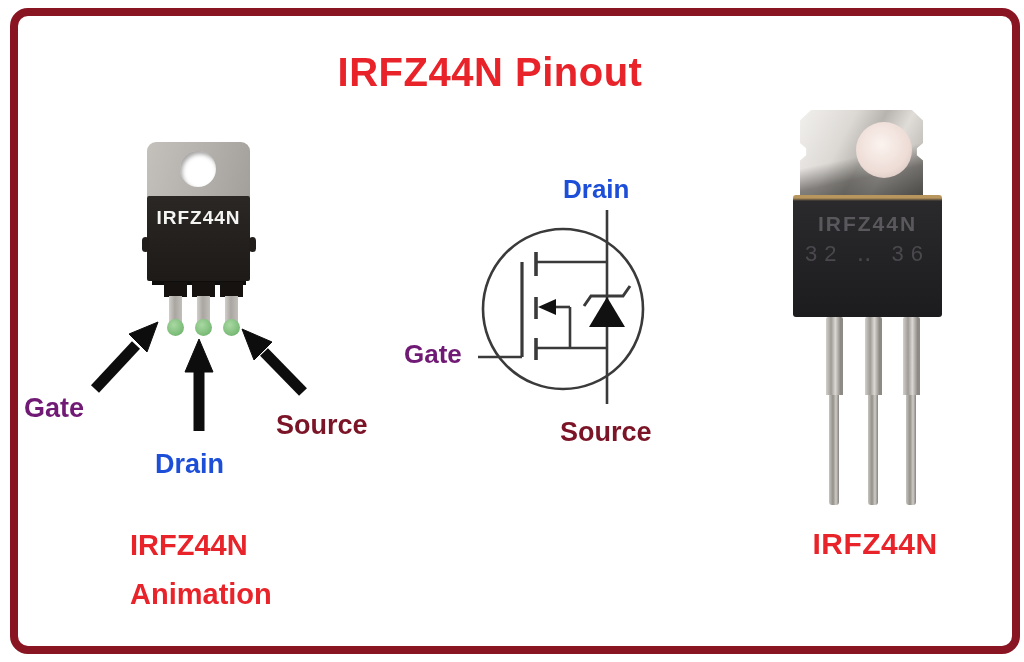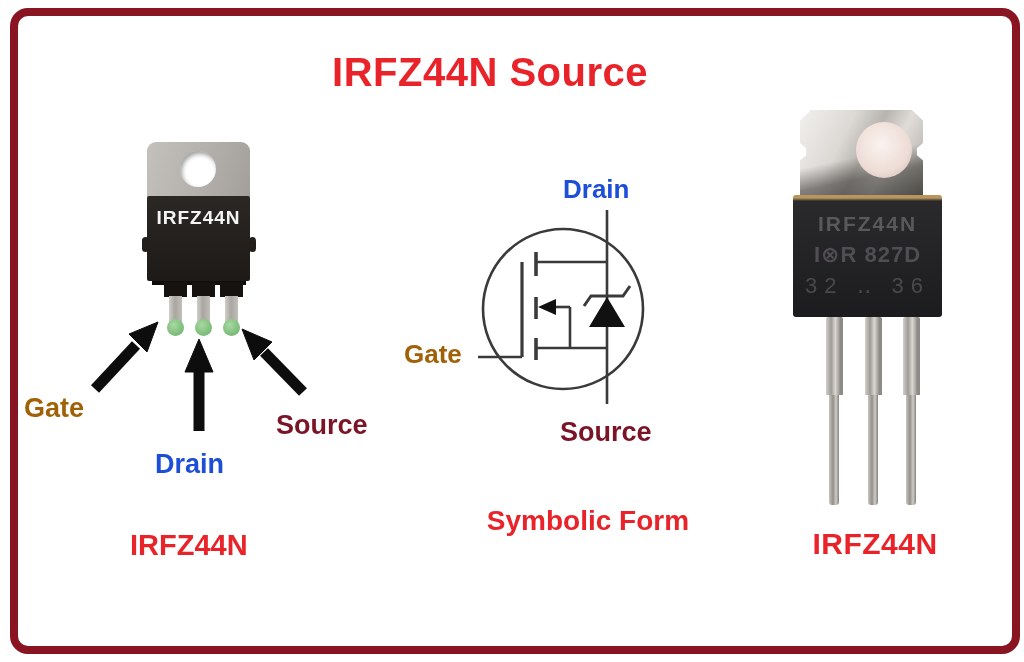--- a/index.html
+++ b/index.html
@@ -38,21 +38,21 @@
   }
   .side-bump{width:7px;height:15px;background:#221e1b;border-radius:4px;top:237px;}
   .chip-bottom{left:152px;top:281px;width:94px;height:4px;background:#0f0d0b;}
   .leg-stub{top:282px;width:23px;height:15px;background:#15120f;}
   .leg-gray{top:296px;width:13px;height:29px;background:linear-gradient(90deg,#d2cfca,#a9a6a1 45%,#c2bfba);}
   .leg-tip{
     top:319px;width:17px;height:17px;border-radius:50%;
     background:radial-gradient(circle at 40% 35%,#a9d8a2,#7cbd79 65%,#619f60);
   }
   .pin-label{font-weight:700;font-size:27px;}
-  .c-green{color:#a16207;}
+  .c-green{color:#701a75;}
   .c-purple{color:#1d4ed8;}
   .c-maroon{color:#7a1426;text-align:right;}
   .anim-caption{left:130px;color:#e8232a;font-size:29px;font-weight:700;}
   
   #symbol-svg{left:400px;top:160px;}
   .sym-label{font-weight:700;font-size:26px;}
   #symbol-caption{left:438px;top:505px;width:300px;text-align:center;
     color:#e8232a;font-size:28px;font-weight:700;}
   
   #photo{left:780px;top:104px;width:180px;height:410px;}
@@ -90,21 +90,21 @@
     color:#e8232a;font-size:30px;font-weight:700;letter-spacing:.5px;}
   
   #website{left:470px;top:608px;width:520px;text-align:right;
     color:#7c1322;font-size:26px;font-weight:700;letter-spacing:.3px;}
 </style>
 </head>
 <body>
 
 <div id="stage">
 
-  <div id="title" class="abs">IRFZ44N Source</div>
+  <div id="title" class="abs">IRFZ44N Pinout</div>
 
   <div class="abs tab-gray"></div>
   <div class="abs tab-hole"></div>
   <div class="abs chip-body">
     <div class="chip-body-label">IRFZ44N</div>
   </div>
   <div class="abs side-bump" style="left:142px;"></div>
   <div class="abs side-bump" style="left:249px;"></div>
   <div class="abs chip-bottom"></div>
 
@@ -127,20 +127,21 @@
       <line x1="303" y1="392" x2="264" y2="352" stroke-width="11"></line>
       <polygon points="242,329 272,342 254,360" stroke-width="1"></polygon>
     </g>
   </svg>
 
   <div class="abs pin-label c-green" style="left:24px;top:393px;">Gate</div>
   <div class="abs pin-label c-purple" style="left:155px;top:449px;">Drain</div>
   <div class="abs pin-label c-maroon" style="left:276px;top:410px;">Source</div>
 
   <div class="abs anim-caption" style="top:529px;">IRFZ44N</div>
+  <div class="abs anim-caption" style="top:578px;">Animation</div>
 
   <svg id="symbol-svg" class="abs" width="290" height="300" viewBox="400 160 290 300">
     <g stroke="#3a3a3a" stroke-width="2.6" fill="none">
       <circle cx="563" cy="309" r="80"></circle>
       <line x1="607" y1="210" x2="607" y2="404"></line>
       <line x1="478" y1="357" x2="522" y2="357"></line>
       <line x1="522" y1="262" x2="522" y2="357" stroke-width="3.2"></line>
       <line x1="536" y1="252" x2="536" y2="276" stroke-width="3.6"></line>
       <line x1="536" y1="297" x2="536" y2="319" stroke-width="3.6"></line>
       <line x1="536" y1="338" x2="536" y2="360" stroke-width="3.6"></line>
@@ -150,28 +151,26 @@
       <line x1="536" y1="348" x2="607" y2="348"></line>
       <polyline points="584,306 591,296 623,296 630,286" stroke-width="3"></polyline>
     </g>
     <polygon points="538,307 556,299 556,315" fill="#111"></polygon>
     <polygon points="607,297 589,327 625,327" fill="#111"></polygon>
   </svg>
 
   <div class="abs sym-label c-purple" style="left:563px;top:174px;">Drain</div>
   <div class="abs sym-label c-green" style="left:404px;top:339px;">Gate</div>
   <div class="abs sym-label c-maroon" style="left:560px;top:417px;font-size:27px;">Source</div>
-  <div id="symbol-caption" class="abs">Symbolic Form</div>
 
   <div id="photo" class="abs">
     <div class="photo-tab"></div>
     <div class="photo-hole"></div>
     <div class="photo-body">
       <div class="mark1">IRFZ44N</div>
-      <div class="mark2">I⊗R 827D</div>
       <div class="mark3">32 ‥ 36</div>
     </div>
     <div class="photo-leg" style="left:44px;">
       <div class="seg-top"></div>
         <div class="seg-bot"></div>
     </div>
     <div class="photo-leg" style="left:83px;">
       <div class="seg-top"></div>
         <div class="seg-bot"></div>
     </div>

